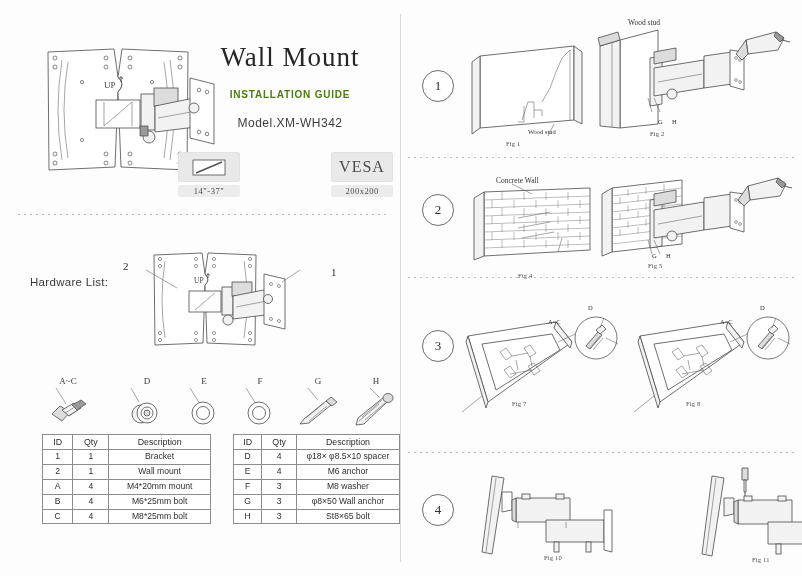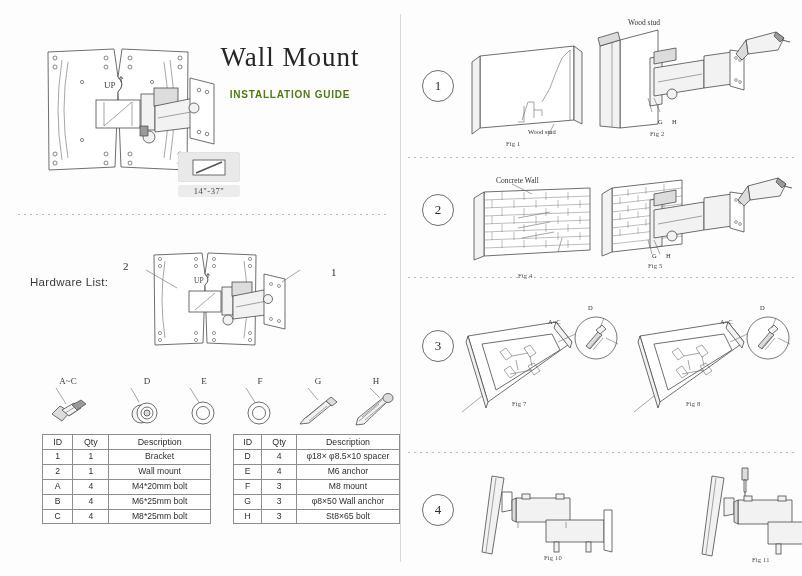--- a/index.html
+++ b/index.html
@@ -205,31 +205,38 @@
         <circle cx="181" cy="110" r="1.8"></circle>
           <circle cx="189" cy="112" r="1.8"></circle>
       </g>
       <circle class="fill-lt" cx="176" cy="86" r="5"></circle>
       <path class="fill-dk" d="M122 104 l8 0 l0 10 l-8 0 Z"></path>
     </svg>
 
     <div class="title-block">
       <h1 class="main-title">Wall Mount</h1>
       <div class="sub-title">INSTALLATION GUIDE</div>
+      <div class="model-no">Model.XM-WH342</div>
     </div>
 
     <div class="badges">
       <div class="badge">
         <div class="badge-art">
           <svg width="40" height="22">
             <rect class="fill-w" x="4" y="4" width="32" height="15"></rect>
             <path d="M7 17 L33 6" stroke="#555" stroke-width="1.6" fill="none"></path>
           </svg>
         </div>
         <div class="badge-cap">14"-37"</div>
+      </div>
+      <div class="badge">
+        <div class="badge-art">
+          <span class="vesa-word">VESA</span>
+        </div>
+        <div class="badge-cap">200x200</div>
       </div>
     </div>
 
     <div class="hdots" style="left:18px;top:214px;width:370px;"></div>
 
     <div class="hw-label">Hardware List:</div>
 
     <svg width="220" height="125" style="position:absolute;left:132px;top:240px;">
       <path class="fill-w" d="M22 15 L70 13 L73 34 Q79 40 73 45 L71 103 L23 105 Z"></path>
       <path class="ln-thin" d="M33 21 Q27 59 33 98"></path>
@@ -357,21 +364,21 @@
             <td>Bracket</td>
           </tr>
           <tr>
             <td>2</td>
             <td>1</td>
             <td>Wall mount</td>
           </tr>
           <tr>
             <td>A</td>
             <td>4</td>
-            <td>M4*20mm bolt</td>
+            <td>M4*20mm mount</td>
           </tr>
           <tr>
             <td>B</td>
             <td>4</td>
             <td>M6*25mm bolt</td>
           </tr>
           <tr>
             <td>C</td>
             <td>4</td>
             <td>M8*25mm bolt</td>
@@ -394,21 +401,21 @@
             <td>φ18× φ8.5×10 spacer</td>
           </tr>
           <tr>
             <td>E</td>
             <td>4</td>
             <td>M6 anchor</td>
           </tr>
           <tr>
             <td>F</td>
             <td>3</td>
-            <td>M8 mount</td>
+            <td>M8 washer</td>
           </tr>
           <tr>
             <td>G</td>
             <td>3</td>
             <td>φ8×50 Wall anchor</td>
           </tr>
           <tr>
             <td>H</td>
             <td>3</td>
             <td>St8×65 bolt</td>

